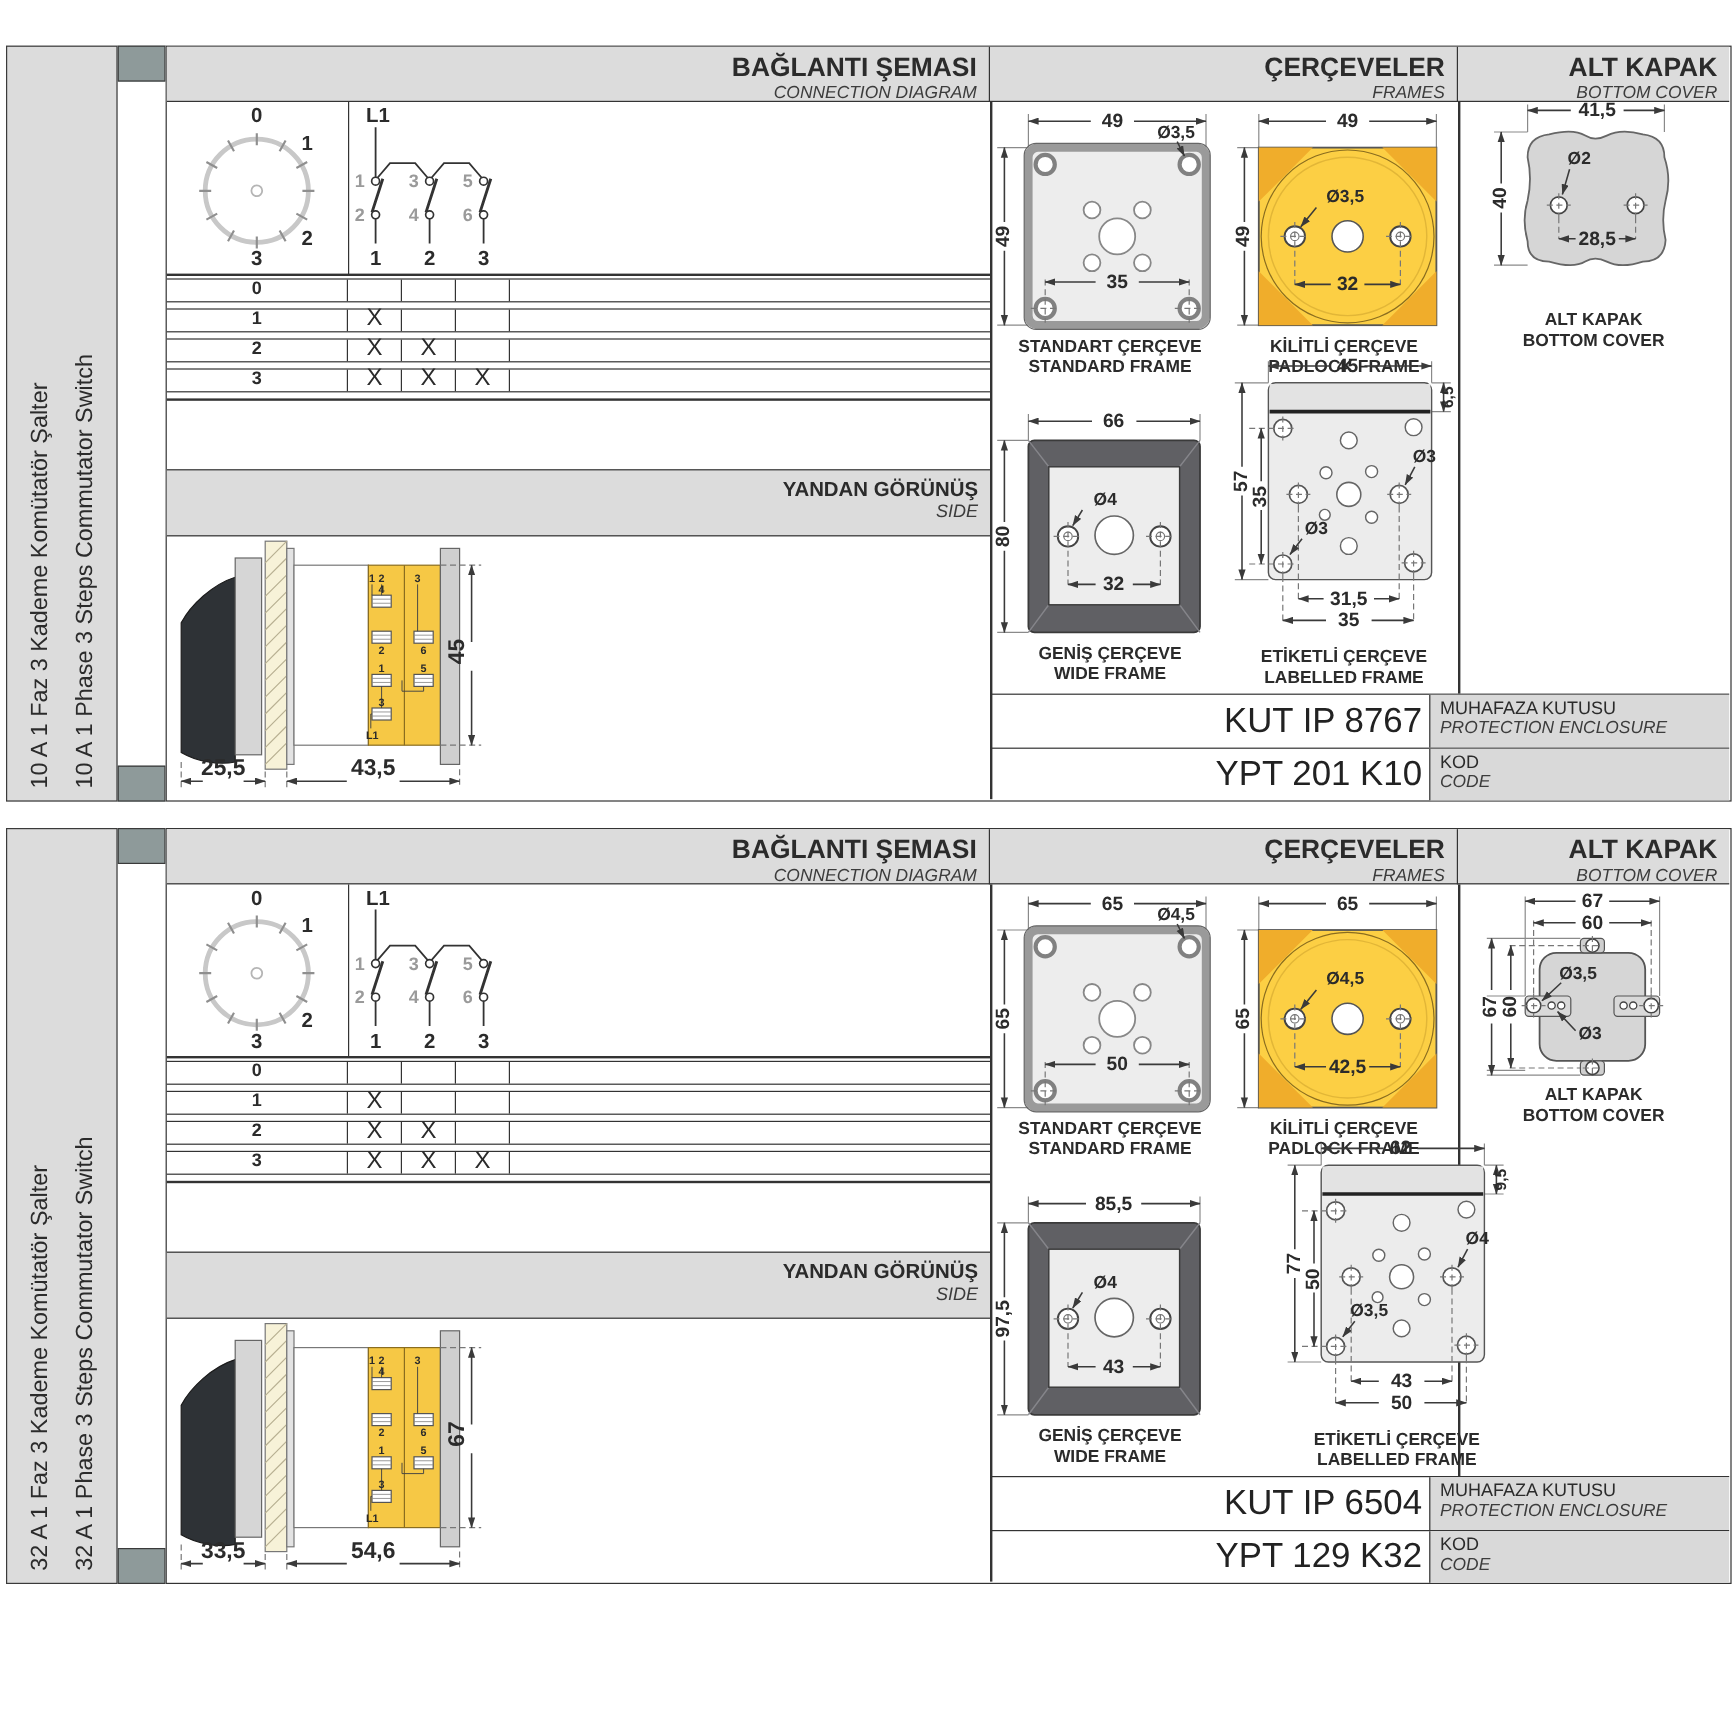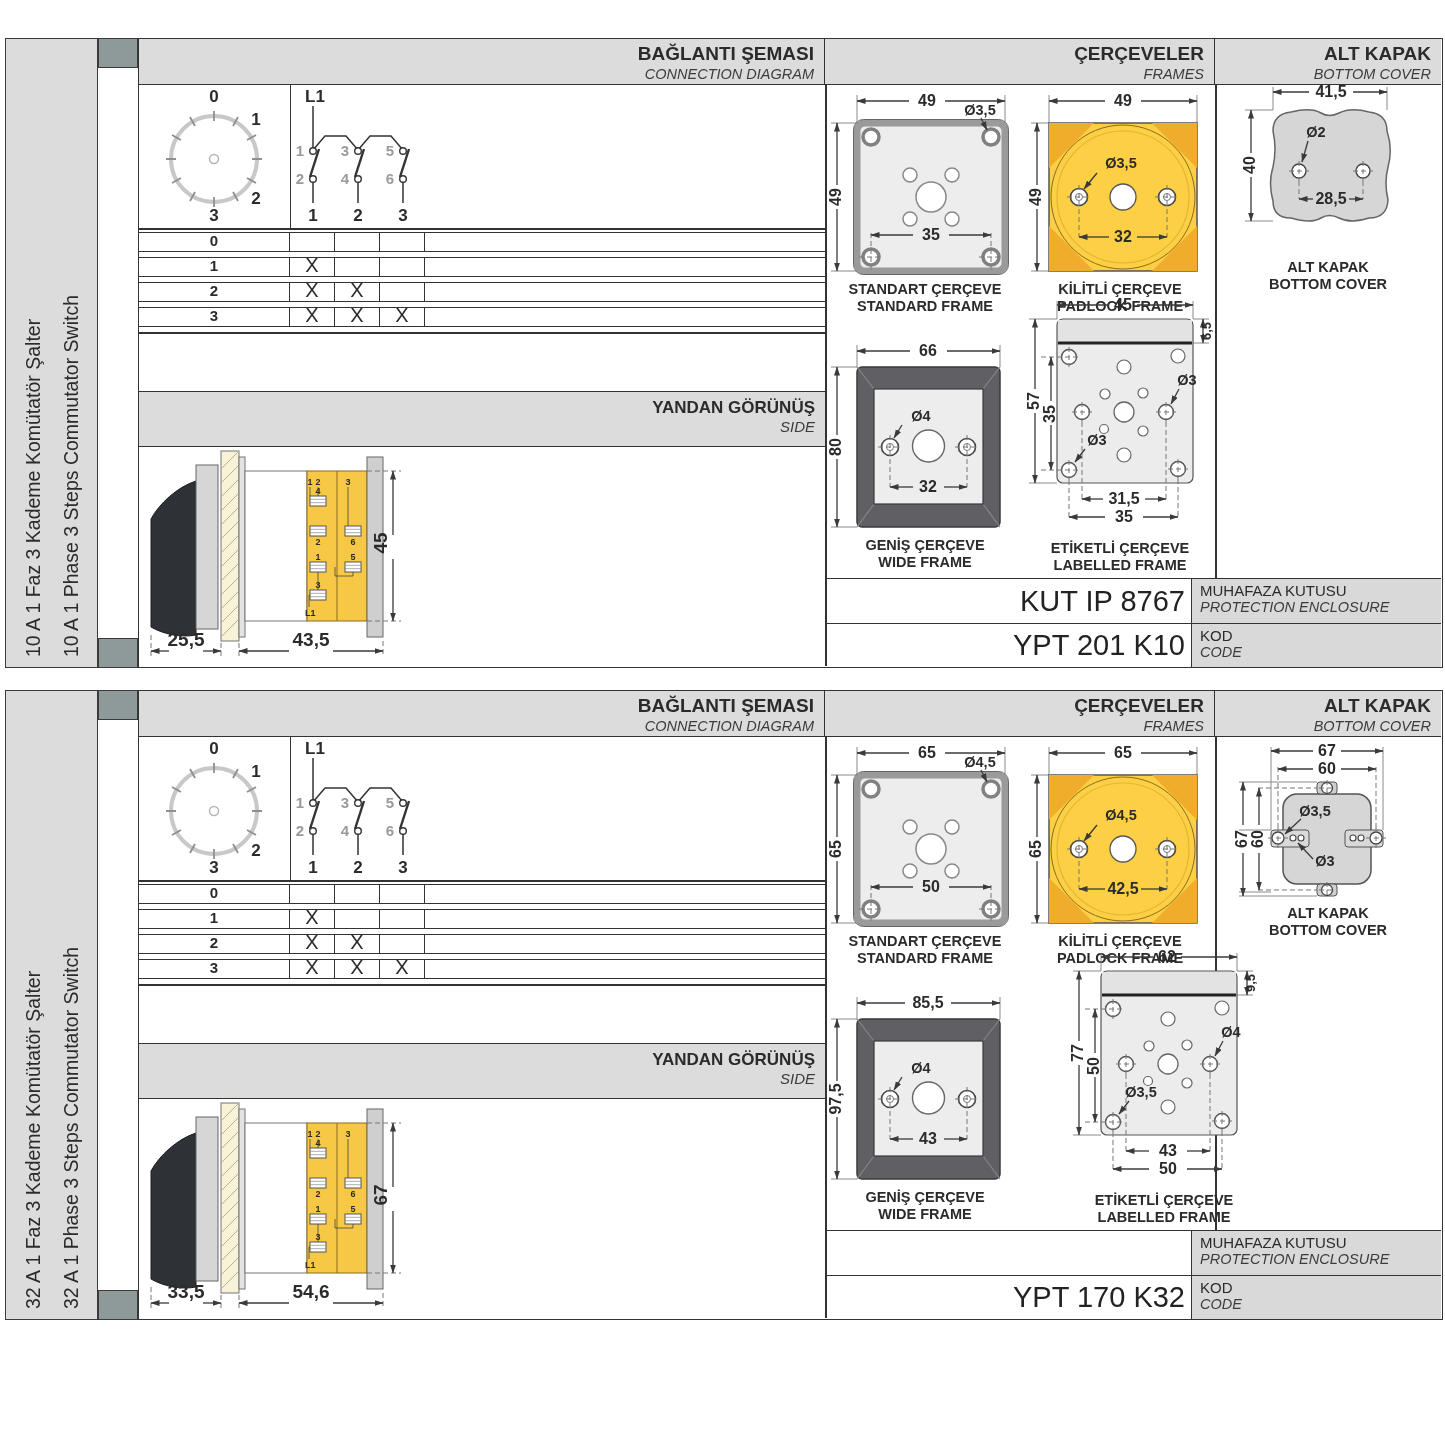--- a/index.html
+++ b/index.html
@@ -7,21 +7,21 @@
   .sec{position:absolute;left:5px;width:1438px;height:630px;}
   .s0{top:38px}.s1{top:690px}
   .leftcol{position:absolute;left:0;top:0;width:93px;height:630px;background:#dcdcdc;border:1.5px solid #3a3a3a;box-sizing:border-box;}
   .vlab{position:absolute;top:618px;transform:rotate(-90deg);transform-origin:0 0;white-space:nowrap;font-size:19.5px;color:#2b2b2b;}
   .l1{left:16px}.l2{left:54px}
   .strip{position:absolute;left:93px;top:0;width:40px;height:630px;}
   .sq{position:absolute;left:0;width:40px;height:30px;background:#8e9a9a;border:1.5px solid #3a3a3a;box-sizing:border-box;}
   .sq.t{top:0}.sq.b{bottom:0}
   .main{position:absolute;left:133px;top:0;width:1305px;height:630px;border:1.6px solid #333;box-sizing:border-box;background:#fff;}
   .hd{position:absolute;top:0;height:46px;background:#dcdcdc;border-bottom:1.6px solid #333;box-sizing:border-box;text-align:right;padding:4px 10px 0 0;}
-  .hd .t{font-weight:bold;font-size:19px;}
+  .hd .t{font-weight:bold;font-size:22px;}
   .hd .s{font-style:italic;font-size:14.5px;color:#3c3c3c;margin-top:1px;}
   .hdc{left:0;width:686px;border-right:1.6px solid #333;}
   .hdf{left:686px;width:390px;border-right:1.6px solid #333;}
   .hdk{left:1076px;width:226px;}
   .vline,.hline{position:absolute;background:#333;}
   .dialcell{position:absolute;left:0;top:46px;width:152px;height:144px;border-right:1.6px solid #333;box-sizing:border-box;}
   .circcell{position:absolute;left:152px;top:46px;width:534px;height:144px;}
   .trow{position:absolute;left:0;width:686px;height:20px;border-top:1.6px solid #333;border-bottom:1.6px solid #333;box-sizing:border-box;display:flex;}
   .tl{width:150px;text-align:center;font-weight:bold;font-size:15px;line-height:16px;}
   .tc{width:45px;border-left:1.6px solid #333;box-sizing:border-box;text-align:center;font-size:20px;line-height:15px;font-weight:400;}
@@ -714,27 +714,28 @@
         <text x="110" y="129" text-anchor="middle" class="dm">Ø3</text>
         <path class="dl" d="M98,122 L83,106" marker-end="url(#ae)"></path>
       </svg>
       <div class="cap" style="top:168px">
         <div>ALT KAPAK</div>
         <div>BOTTOM COVER</div>
       </div>
     </div>
 
     <div class="crow" style="top:539px;height:45px">
+      <div class="code">KUT IP 6504</div>
       <div class="lbox">
         <div class="lt">MUHAFAZA KUTUSU</div>
         <div class="ls">PROTECTION ENCLOSURE</div>
       </div>
     </div>
     <div class="crow" style="top:584px;height:44px">
-      <div class="code">YPT 170 K32</div>
+      <div class="code">YPT 129 K32</div>
       <div class="lbox">
         <div class="lt">KOD</div>
         <div class="ls">CODE</div>
       </div>
     </div>
   </div>
 </div>
 
 
 

